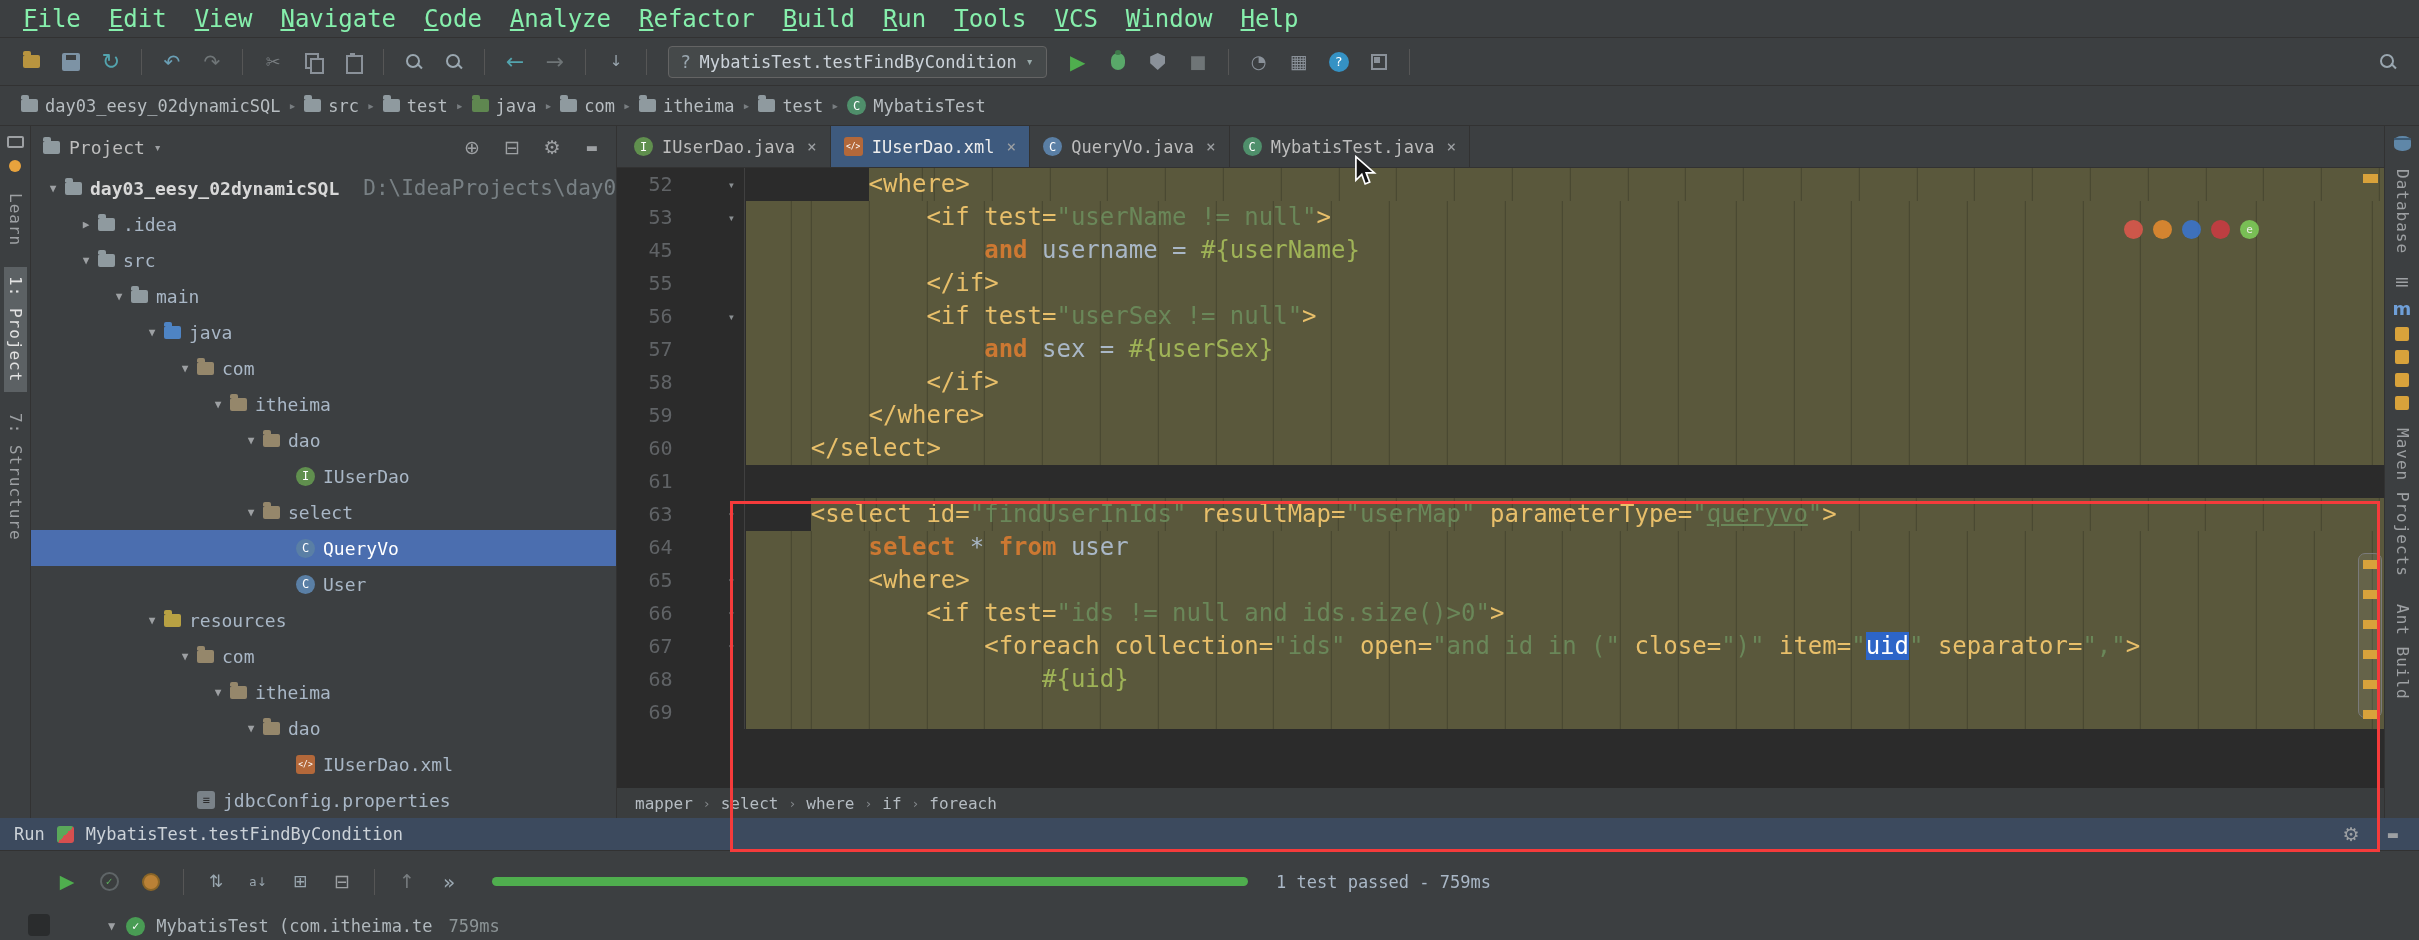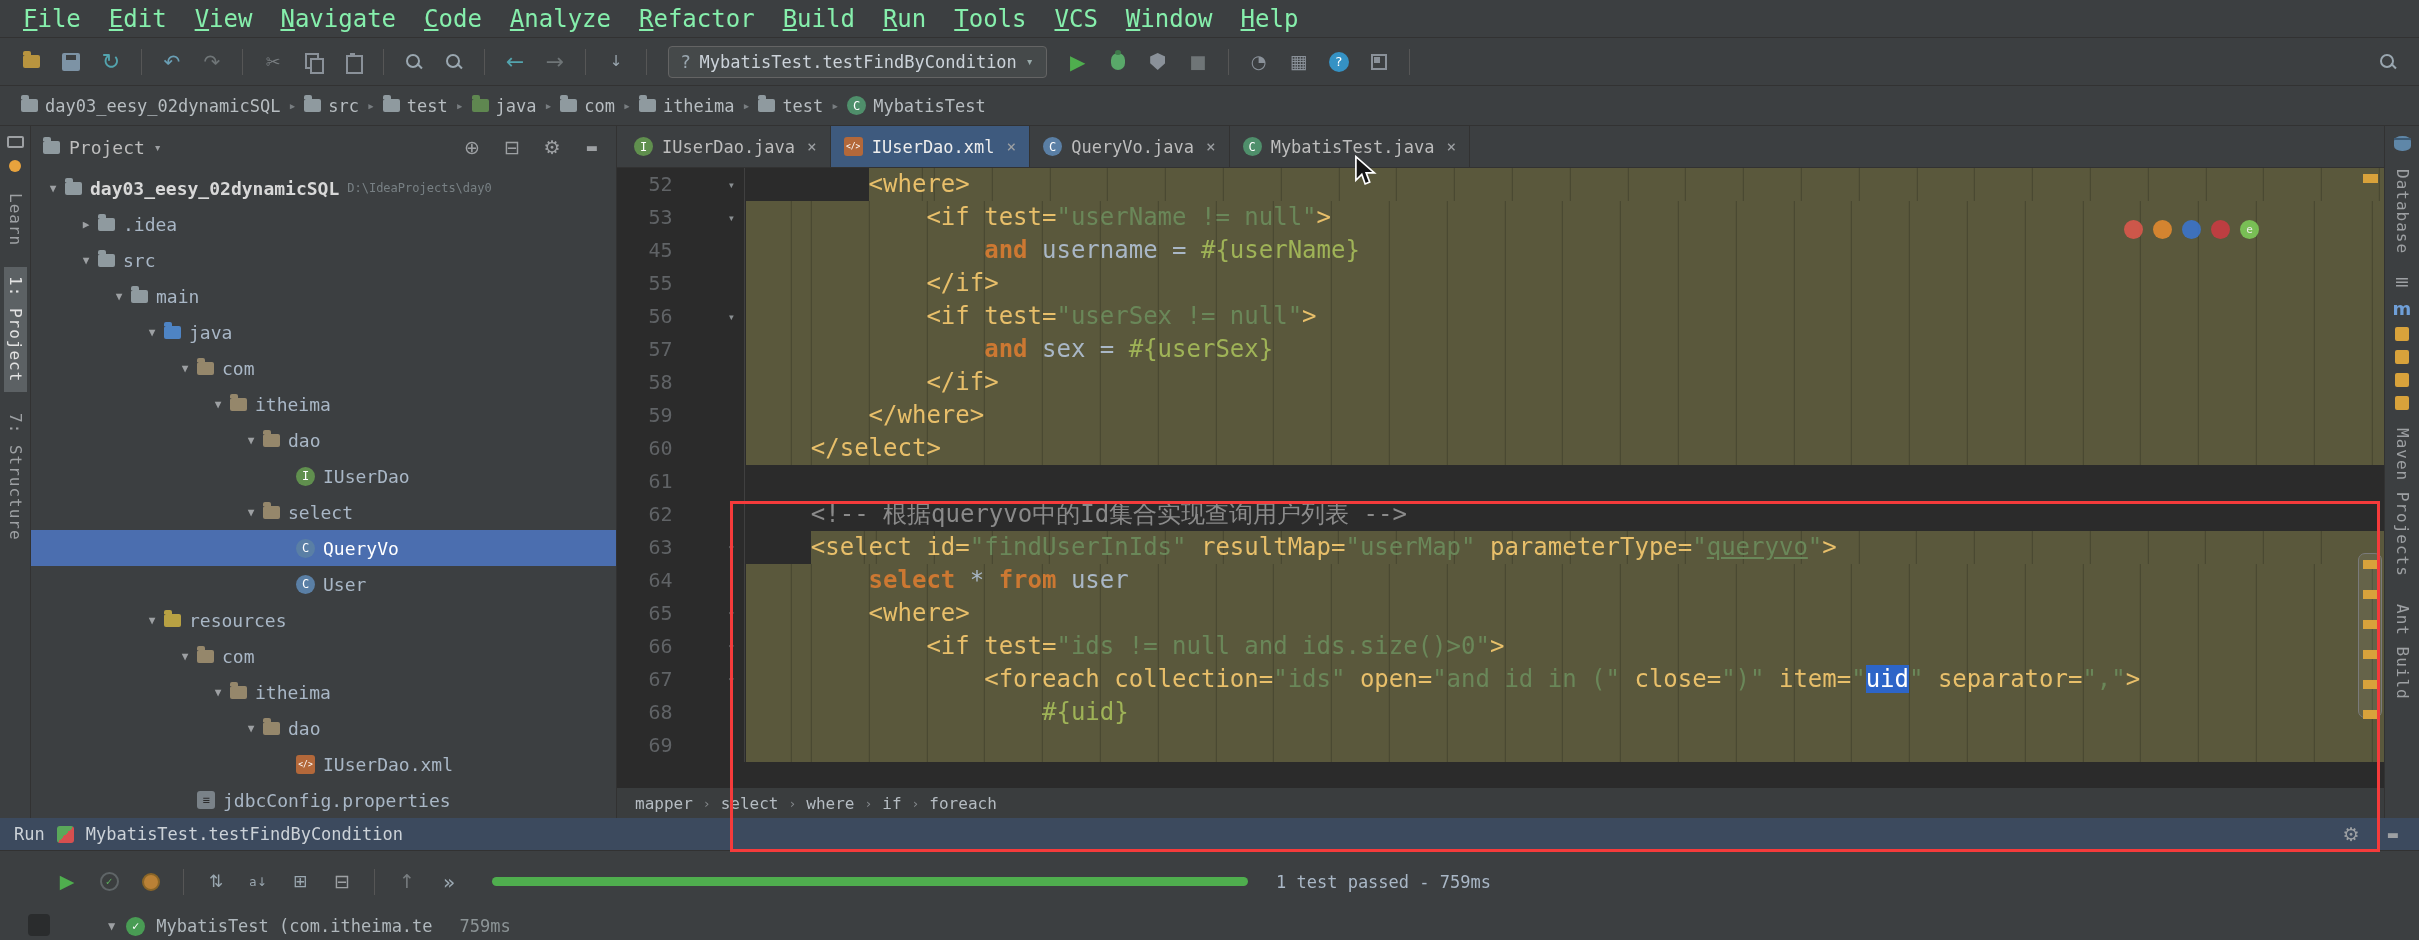--- a/index.html
+++ b/index.html
@@ -32,21 +32,21 @@
   .project{width:586px;flex:none;background:#3c3f41;display:flex;flex-direction:column;border-right:1px solid #323232;overflow:hidden}
   .pheader{height:42px;flex:none;display:flex;align-items:center;padding:0 12px;gap:9px;font-size:18px;color:#bdbdbd}
   .pheader .caret{color:#9da0a3;font-size:13px}
   .phicons{margin-left:auto;display:flex;gap:16px;align-items:center}
   .tree{flex:1;overflow:hidden;padding-top:2px}
   .trow{height:36px;display:flex;align-items:center;font-size:18px;color:#a9b7c6;white-space:nowrap;cursor:default}
   .trow.sel{background:#4b6eaf;color:#fff}
   .tchev{width:24px;flex:none;text-align:center;font-size:11px;color:#9da0a3}
   .tlabel{margin-left:8px}
   .tlabel.bold{color:#d8d8d8;font-weight:bold}
-  .thint{margin-left:8px;color:#788084;font-size:12px}
+  .thint{margin-left:24px;color:#788084;font-size:21px}
 
   .editor-col{flex:1;display:flex;flex-direction:column;min-width:0;background:#2b2b2b}
   .tabs{height:42px;flex:none;background:#3c3f41;display:flex;align-items:stretch;border-bottom:1px solid #323232;padding-left:4px}
   .tab{display:flex;align-items:center;gap:9px;padding:0 13px;font-size:17px;color:#bdbdbd;border-right:1px solid #323232;cursor:default;white-space:nowrap}
   .tab.active{background:#3e5a7e;color:#ededed}
   .tab .x{color:#9da0a3;font-size:16px;margin-left:3px}
 
   .editor{flex:1;position:relative;overflow:hidden;background:#2b2b2b}
   .cl{position:relative;height:33px;line-height:33px;display:flex;white-space:pre;font-size:24px}
   .cl .ln{position:relative;z-index:2;width:128px;flex:none;text-align:center;padding-right:40px;
@@ -74,21 +74,21 @@
   
   .run-header{height:32px;flex:none;background:#3c4a5e;display:flex;align-items:center;gap:12px;padding:0 14px;font-size:17px;color:#ccd2d8}
   .rh-icons{margin-left:auto;display:flex;gap:18px;align-items:center}
   .run-toolbar{height:62px;flex:none;background:#3c3f41;display:flex;align-items:center;gap:8px;padding-left:50px;border-top:1px solid #323232}
   .rtb{width:34px;height:34px;display:flex;align-items:center;justify-content:center;flex:none}
   .progress{width:756px;height:9px;border-radius:5px;background:#4fae4e;margin-left:18px;flex:none}
   .summary{margin-left:20px;font-size:17px;color:#a9b7c6;white-space:nowrap}
   .test-row{height:28px;flex:none;background:#3c3f41;display:flex;align-items:center;gap:11px;padding-left:108px;font-size:17px;color:#b0b8bd;overflow:hidden}
   .test-row .caret{color:#9da0a3;font-size:12px}
   .ic-pass{width:19px;height:19px;border-radius:50%;background:#499c54;color:#fff;font-size:12px;display:flex;align-items:center;justify-content:center;flex:none}
-  .ttime{color:#8c9496;margin-left:16px}
+  .ttime{color:#8c9496;margin-left:5px}
   .qaccess{position:absolute;left:28px;top:914px;width:22px;height:22px;background:#2a2c2d;border-radius:4px;z-index:8}
 
   
   .ic{display:inline-flex;align-items:center;justify-content:center;flex:none}
   .gly{font-family:"DejaVu Sans","DejaVu Sans Mono",sans-serif;line-height:1}
   .icf{width:17px;height:13px;background:#8f9a9f;border-radius:2px;position:relative}
   .icf::before{content:"";position:absolute;top:-4px;left:0;width:8px;height:4px;background:inherit;border-radius:2px 2px 0 0}
   .icf.amber{background:#b8943f}.icf.blue{background:#4e84c4}.icf.green{background:#5f8750}
   .icf.yellow{background:#b8a143}.icf.pkg{background:#95876b}
   .icc{width:19px;height:19px;border-radius:50%;color:#fff;font-size:12px;align-items:center;justify-content:center;display:inline-flex}
@@ -442,21 +442,20 @@
             <div class="cl hl" style="--hs: 251.6px;"><span class="ln">52<span class="fold">▾</span></span><span class="lc"><span>        </span><span class="seg-tag">&lt;where&gt;</span></span></div>
             <div class="cl hl" style="--hs: 129px;"><span class="ln">53<span class="fold">▾</span></span><span class="lc"><span>            </span><span class="seg-tag">&lt;if </span><span class="seg-attr">test=</span><span class="seg-str">"userName != null"</span><span class="seg-tag">&gt;</span></span></div>
             <div class="cl hl" style="--hs: 129px;"><span class="ln">45</span><span class="lc"><span>                </span><span class="seg-kw">and</span><span class="seg-txt"> username = </span><span class="seg-par">#{userName}</span></span></div>
             <div class="cl hl" style="--hs: 129px;"><span class="ln">55</span><span class="lc"><span>            </span><span class="seg-tag">&lt;/if&gt;</span></span></div>
             <div class="cl hl" style="--hs: 129px;"><span class="ln">56<span class="fold">▾</span></span><span class="lc"><span>            </span><span class="seg-tag">&lt;if </span><span class="seg-attr">test=</span><span class="seg-str">"userSex != null"</span><span class="seg-tag">&gt;</span></span></div>
             <div class="cl hl" style="--hs: 129px;"><span class="ln">57</span><span class="lc"><span>                </span><span class="seg-kw">and</span><span class="seg-txt"> sex = </span><span class="seg-par">#{userSex}</span></span></div>
             <div class="cl hl" style="--hs: 129px;"><span class="ln">58</span><span class="lc"><span>            </span><span class="seg-tag">&lt;/if&gt;</span></span></div>
             <div class="cl hl" style="--hs: 129px;"><span class="ln">59</span><span class="lc"><span>        </span><span class="seg-tag">&lt;/where&gt;</span></span></div>
             <div class="cl hl" style="--hs: 129px;"><span class="ln">60</span><span class="lc"><span>    </span><span class="seg-tag">&lt;/select&gt;</span></span></div>
             <div class="cl"><span class="ln">61</span><span class="lc"></span></div>
-            <div class="cl"><span class="ln">62</span><span class="lc"><span>    </span><span class="seg-com">&lt;!-- 根据queryvo中的Id集合实现查询用户列表 --&gt;</span></span></div>
             <div class="cl hl" style="--hs: 193.8px;"><span class="ln">63<span class="fold">▾</span></span><span class="lc"><span>    </span><span class="seg-tag">&lt;select </span><span class="seg-attr">id=</span><span class="seg-str">"findUserInIds"</span><span class="seg-txt"> </span><span class="seg-attr">resultMap=</span><span class="seg-str">"userMap"</span><span class="seg-txt"> </span><span class="seg-attr">parameterType=</span><span class="seg-str">"</span><span class="seg-lnk">queryvo</span><span class="seg-str">"</span><span class="seg-tag">&gt;</span></span></div>
             <div class="cl hl" style="--hs: 129px;"><span class="ln">64</span><span class="lc"><span>        </span><span class="seg-kw">select</span><span class="seg-txt"> * </span><span class="seg-kw">from</span><span class="seg-txt"> user</span></span></div>
             <div class="cl hl" style="--hs: 129px;"><span class="ln">65<span class="fold">▾</span></span><span class="lc"><span>        </span><span class="seg-tag">&lt;where&gt;</span></span></div>
             <div class="cl hl" style="--hs: 129px;"><span class="ln">66<span class="fold">▾</span></span><span class="lc"><span>            </span><span class="seg-tag">&lt;if </span><span class="seg-attr">test=</span><span class="seg-str">"ids != null and ids.size()&gt;0"</span><span class="seg-tag">&gt;</span></span></div>
             <div class="cl hl" style="--hs: 129px;"><span class="ln">67<span class="fold">▾</span></span><span class="lc"><span>                </span><span class="seg-tag">&lt;foreach </span><span class="seg-attr">collection=</span><span class="seg-str">"ids"</span><span class="seg-txt"> </span><span class="seg-attr">open=</span><span class="seg-str">"and id in ("</span><span class="seg-txt"> </span><span class="seg-attr">close=</span><span class="seg-str">")"</span><span class="seg-txt"> </span><span class="seg-attr">item=</span><span class="seg-str">"</span><span class="seg-sel">uid</span><span class="seg-str">"</span><span class="seg-txt"> </span><span class="seg-attr">separator=</span><span class="seg-str">","</span><span class="seg-tag">&gt;</span></span></div>
             <div class="cl hl" style="--hs: 129px;"><span class="ln">68</span><span class="lc"><span>                    </span><span class="seg-par">#{uid}</span></span></div>
             <div class="cl hl" style="--hs: 129px;"><span class="ln">69</span></div>
           </div>
         <div class="browsers" id="browsers">
             <span class="bico" style="background: rgb(226, 87, 76);"></span>

